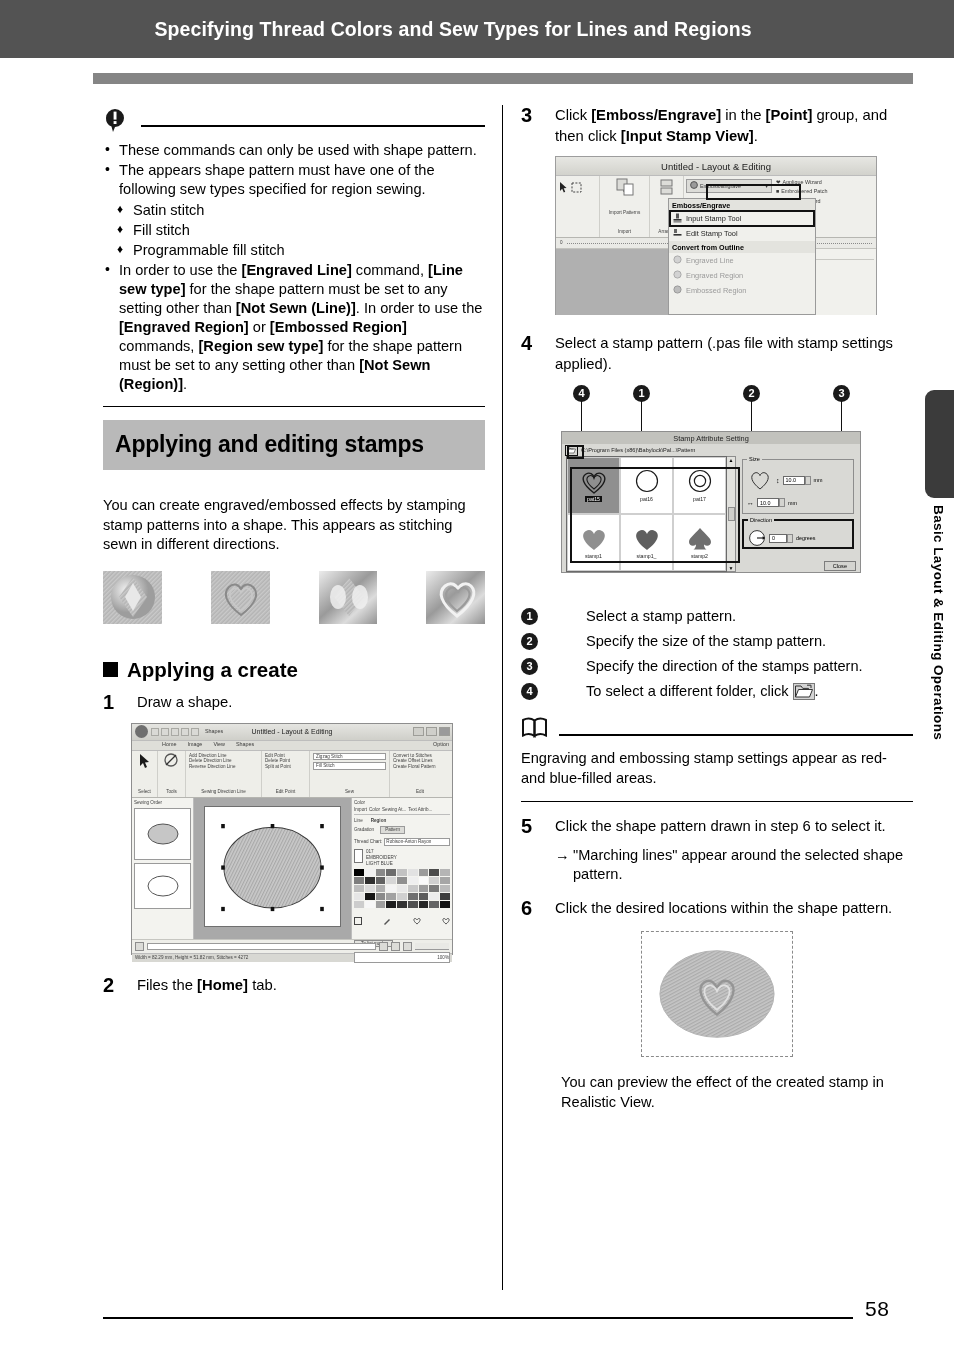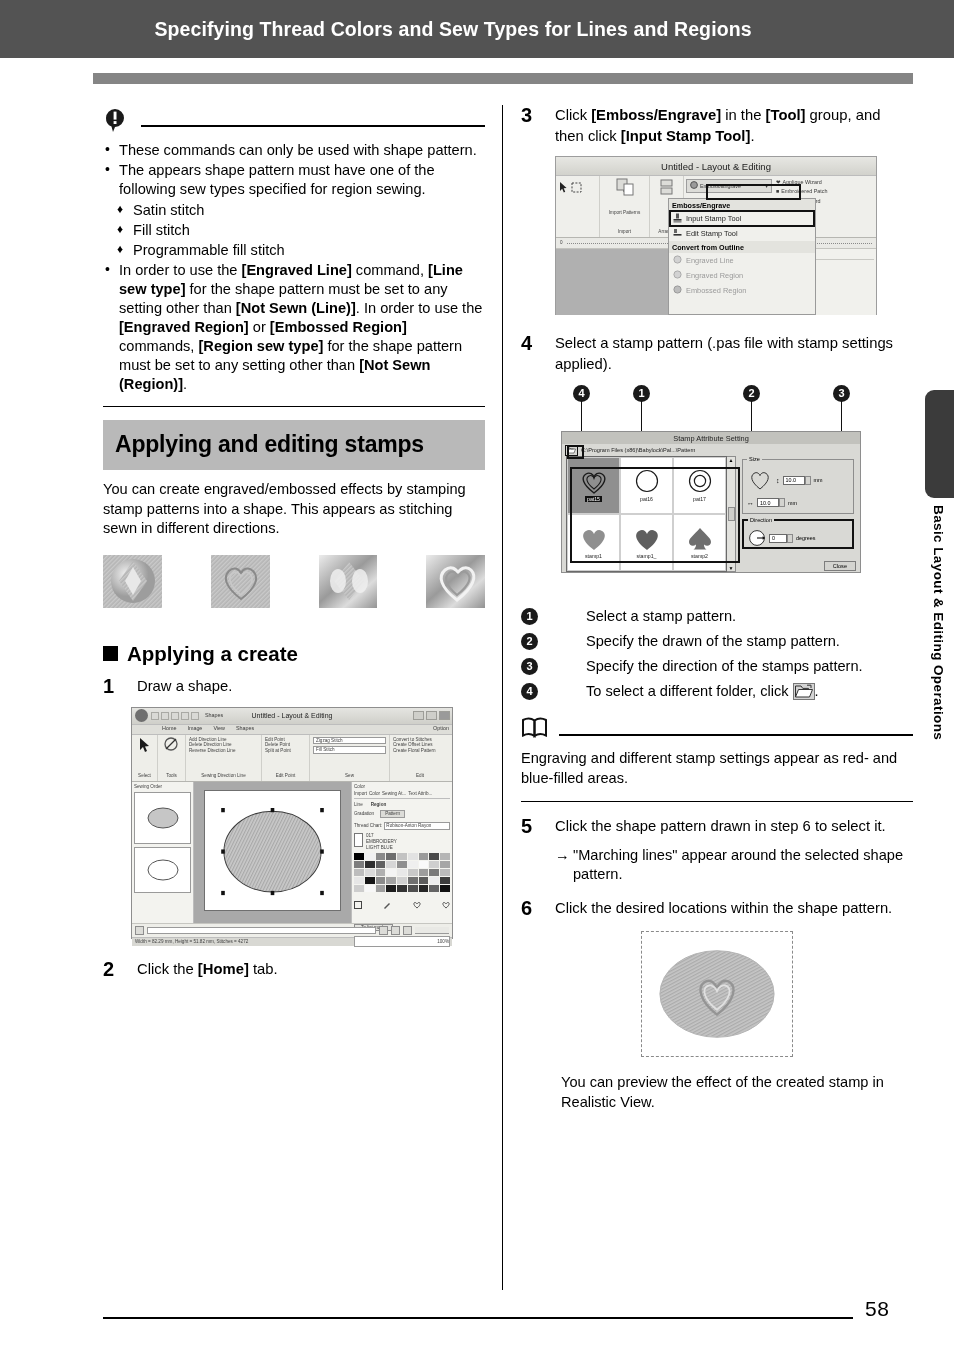--- a/index.html
+++ b/index.html
@@ -53,21 +53,21 @@
   ul.diamonds > li:before{
     content:"\2666"; position:absolute; left:0px; top:-1px; font-size:12px;
   }
   .rule-thin{ height:1px; background:#000; width:100%; }
   b{ font-weight:bold; }
   
   .section-banner{
     background:#b9b9b9; padding:10px 12px 12px 12px; margin-top:13px;
     font-size:23px; font-weight:bold; line-height:28px; letter-spacing:-.2px;
   }
-  .body-text{ font-size:14.6px; line-height:19.5px; margin-top:10px; }
+  .body-text{ font-size:14.6px; line-height:19.5px; margin-top:26px; }
   
   .thumbs{ display:flex; gap:49px; margin-top:16px; }
   .thumb{ width:60px; height:53px; position:relative; overflow:hidden; }
   
   .subhead{ display:flex; align-items:center; gap:9px; margin-top:34px; }
   .subhead .sq{ width:15px; height:15px; background:#000; }
   .subhead .txt{ font-size:20.5px; font-weight:bold; }
   
   .step{ display:flex; margin-top:10px; }
   .step .num{
@@ -508,29 +508,29 @@
       <span style="display:inline-block;width:34px;height:7px;background:#e9e9e5;border-bottom:1px solid #9a9a9a;"></span>
     </div>
     <div class="le-status">
       <span class="tiny2">Width = 82.29 mm, Height = 51.82 mm, Stitches = 4272</span>
       <span class="tiny2">100%</span>
     </div>
   </div>
 
   <div class="step" style="margin-top:20px;">
     <div class="num">2</div>
-    <div class="stext"><span>Click the </span><b>[Home]</b><span> tab.</span></div>
+    <div class="stext"><span>Files the </span><b>[Home]</b><span> tab.</span></div>
   </div>
 </div>
 
 <div class="col-right">
 
   <div class="step" style="margin-top:0;">
     <div class="num">3</div>
-    <div class="stext"><span>Click </span><b>[Emboss/Engrave]</b><span> in the </span><b>[Tool]</b><span> group, and then click </span><b>[Input Stamp Tool]</b><span>.</span></div>
+    <div class="stext"><span>Click </span><b>[Emboss/Engrave]</b><span> in the </span><b>[Point]</b><span> group, and then click </span><b>[Input Stamp View]</b><span>.</span></div>
   </div>
 
   <div id="shot-emboss">
     <div class="eb-title">Untitled - Layout &amp; Editing</div>
     <div class="eb-ribbon">
       <div style="width:44px;border-right:1px solid #cfcfca;padding:3px;display:flex;flex-direction:column;justify-content:space-between;">
         <div style="display:flex;gap:3px;">
           <span><svg width="9" height="11" viewBox="0 0 9 11">
                 <path d="M1 0 L1 9 L3.2 6.8 L4.8 10.5 L6.2 9.8 L4.7 6.3 L7.6 6.1 Z" fill="#222"></path>
               </svg></span>
@@ -784,21 +784,21 @@
     </div>
   </div>
 
   <div class="clist">
     <div class="crow">
       <span class="cnum">1</span>
       <span class="ctxt">Select a stamp pattern.</span>
     </div>
     <div class="crow">
       <span class="cnum">2</span>
-      <span class="ctxt">Specify the drawn of the stamp pattern.</span>
+      <span class="ctxt">Specify the size of the stamp pattern.</span>
     </div>
     <div class="crow">
       <span class="cnum">3</span>
       <span class="ctxt">Specify the direction of the stamps pattern.</span>
     </div>
     <div class="crow">
       <span class="cnum">4</span>
       <span class="ctxt">
         <span>To select a different folder, click</span>
         <span class="folder-mini">
@@ -814,21 +814,21 @@
 
   <div class="note-head" style="margin-top:14px;">
     <div class="note-icon">
       <svg width="30" height="26" viewBox="0 0 30 26" aria-hidden="true">
         <path d="M2 4 C6 2 10 2 13.5 4.5 L13.5 20 C10 17.5 6 17.5 2 19.5 Z" fill="none" stroke="#111" stroke-width="2"></path>
         <path d="M25 4 C21 2 17 2 13.5 4.5 L13.5 20 C17 17.5 21 17.5 25 19.5 Z" fill="none" stroke="#111" stroke-width="2"></path>
       </svg>
     </div>
     <div class="note-rule"></div>
   </div>
-  <div class="body-text" style="margin-top:5px;">Engraving and different stamp settings appear as red- and blue-filled areas.</div>
+  <div class="body-text" style="margin-top:5px;">Engraving and embossing stamp settings appear as red- and blue-filled areas.</div>
 
   <div class="rule-thin" style="margin-top:13px;"></div>
 
   <div class="step" style="margin-top:14px;">
     <div class="num">5</div>
     <div class="stext">Click the shape pattern drawn in step 6 to select it.</div>
   </div>
   <div class="substep">
     <span class="arrow">→</span>
     <span>"Marching lines" appear around the selected shape pattern.</span>

